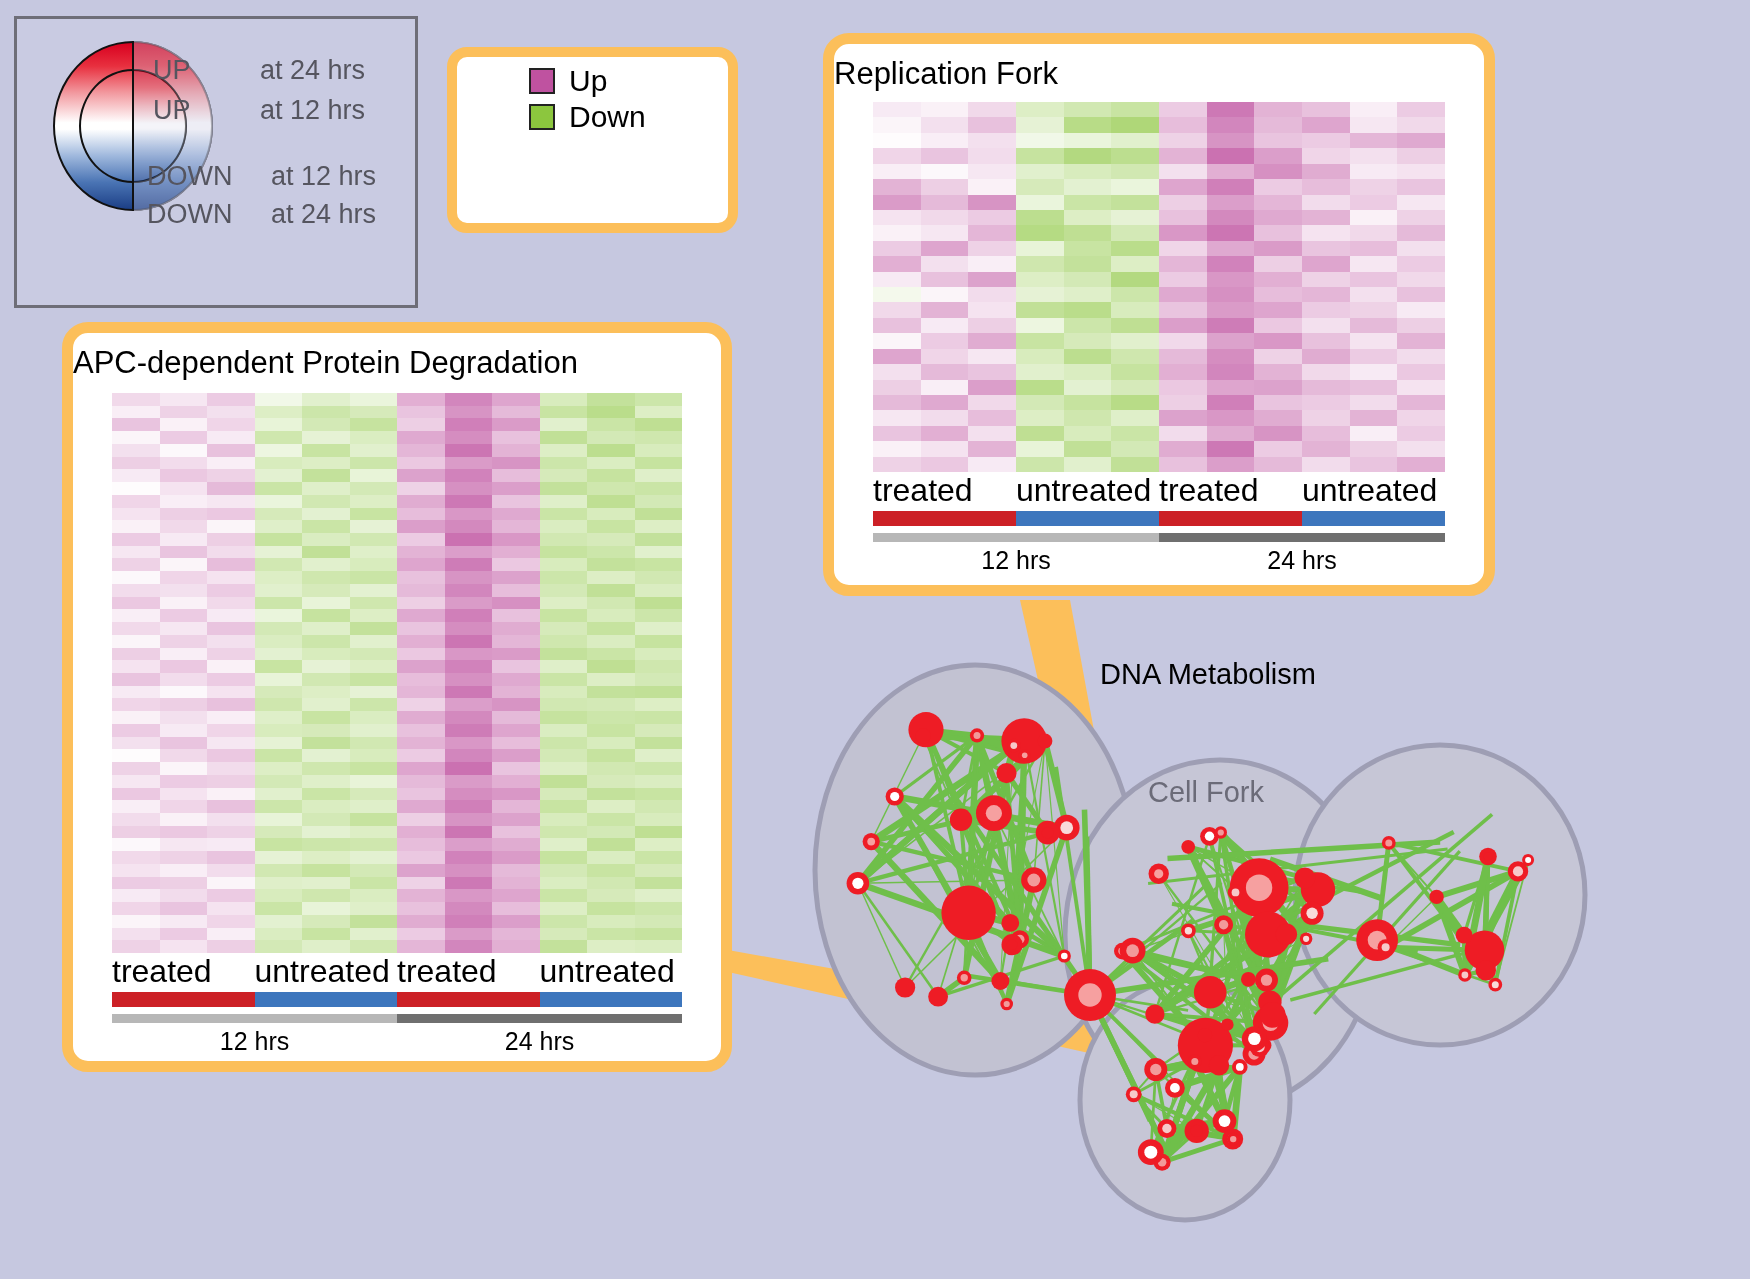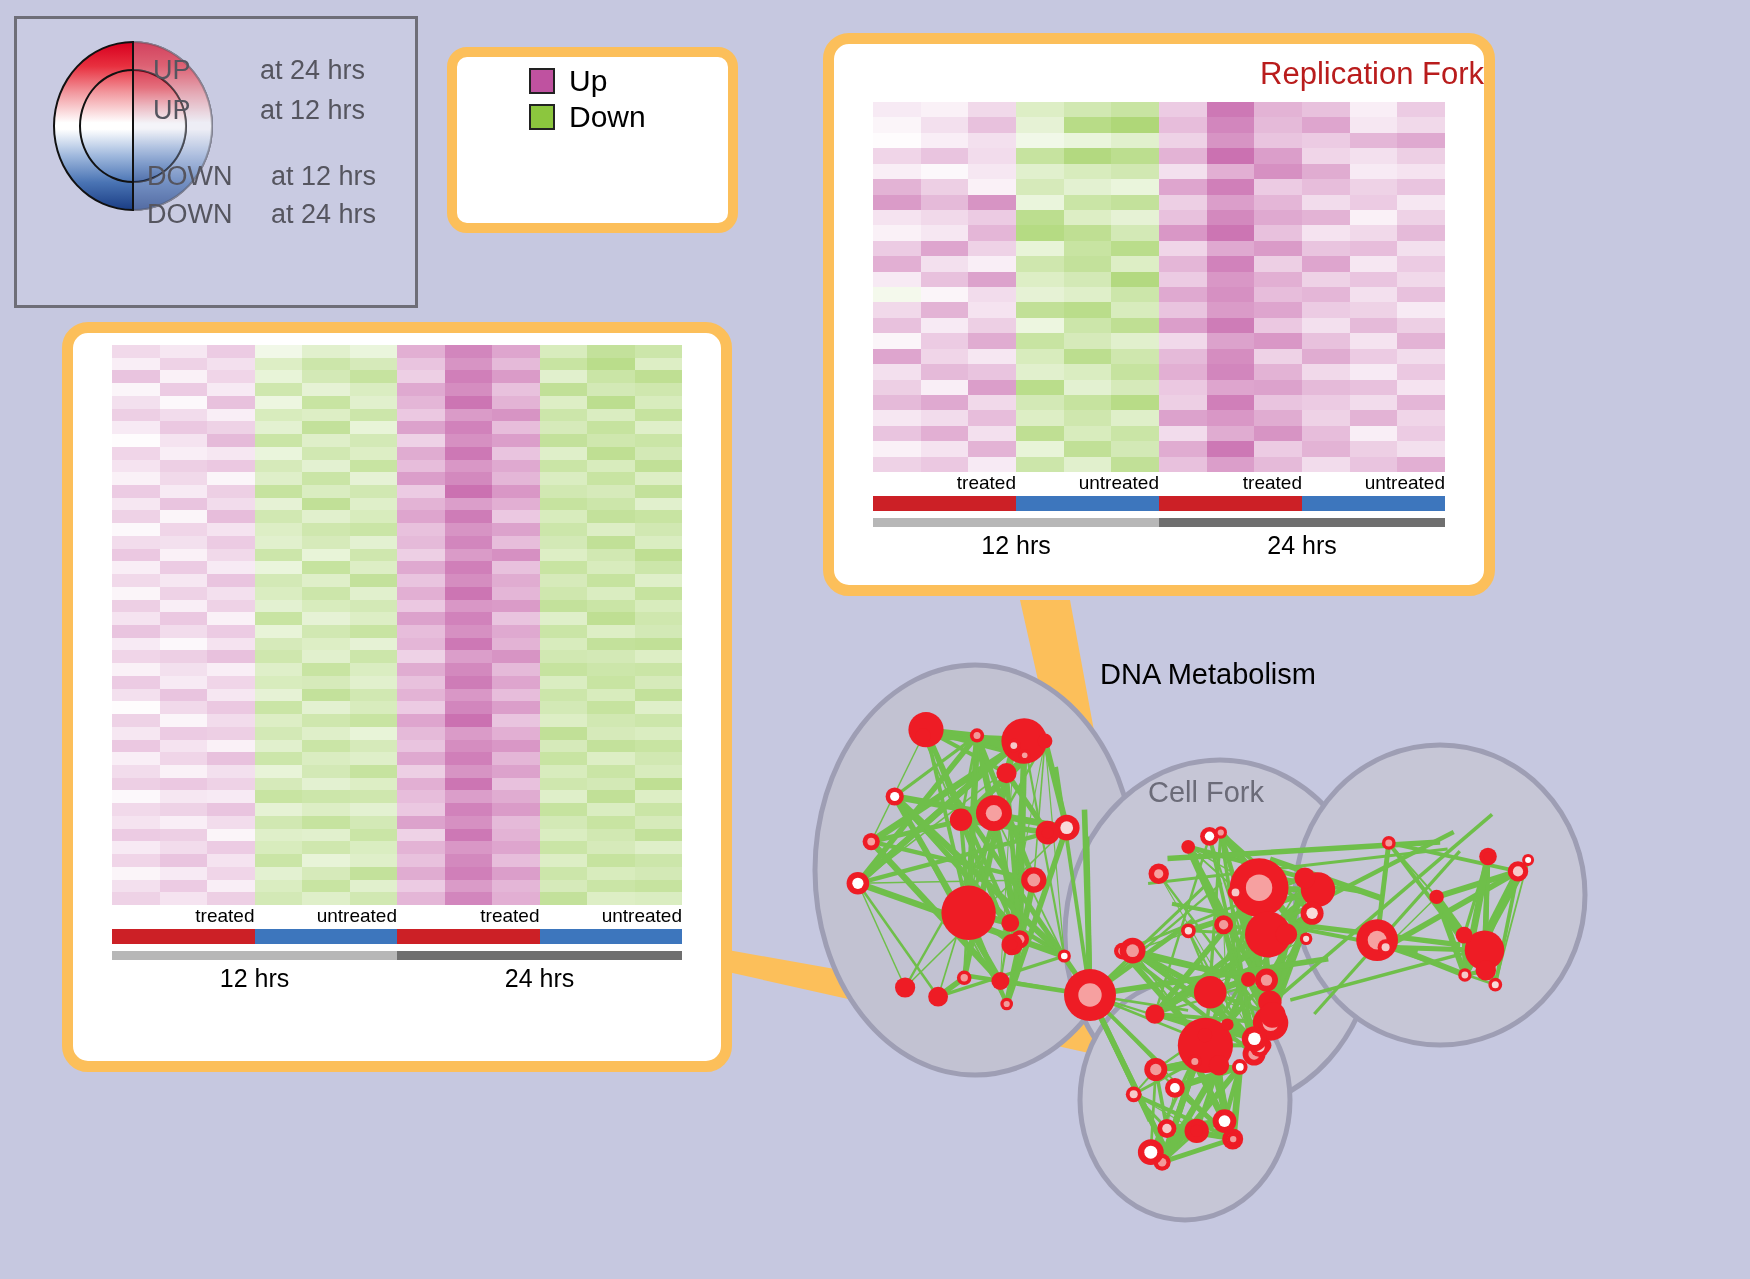--- a/index.html
+++ b/index.html
@@ -55,42 +55,41 @@
   .lbl-d24{left:254px;top:180px;}
   .scale-foot{position:absolute;left:0;top:226px;width:100%;text-align:center;
     color:#55555f;font-size:27px;line-height:36px;}
 
   
   .panel{
     position:absolute;background:#ffffff;
     border:11px solid #fcbf5a;border-radius:26px;box-sizing:border-box;
   }
   .panel-title{
-    text-align:right;font-size:31px;color:#b91c1c;font-weight:400;
+    text-align:left;font-size:31px;color:#000000;font-weight:400;
     margin-top:12px;
-    margin-left:36px;
   }
 
   
   .legend-panel{left:447px;top:47px;width:291px;height:186px;border-width:10px;border-radius:20px;}
   .legend-head{font-size:29px;color:#000;text-align:center;line-height:36px;padding-top:12px;}
   .legend-rows{margin-top:6px;padding-left:72px;}
   .legend-row{display:flex;align-items:center;gap:14px;height:36px;}
   .sw{width:26px;height:26px;border:2px solid #222;box-sizing:border-box;}
   .legend-row span{font-size:30px;color:#000;}
 
   
   .rf-panel{left:823px;top:33px;width:672px;height:563px;}
   .apc-panel{left:62px;top:322px;width:670px;height:750px;}
   .hm{display:grid;}
   .hm div{width:100%;height:100%;}
 
   .axis{position:relative;}
   .axis-labels{display:flex;}
-  .axis-labels span{flex:1 1 0;text-align:right;font-size:19px;color:#000;}
+  .axis-labels span{flex:1 1 0;text-align:left;font-size:32px;color:#000;}
   .bar-row{display:flex;height:15px;margin-top:2px;}
   .bar-row .seg{flex:1 1 0;}
   .time-row{display:flex;height:9px;margin-top:7px;}
   .time-row .seg{flex:1 1 0;}
   .time-labels{display:flex;margin-top:4px;}
   .time-labels span{flex:1 1 0;text-align:center;font-size:25px;color:#000;}
 
   
   .net{position:absolute;left:760px;top:600px;width:990px;height:679px;}
   .net svg{position:absolute;left:0;top:0;}
@@ -461,20 +460,21 @@
           </div>
         <div class="time-labels" id="rf-times">
             <span>12 hrs</span>
             <span>24 hrs</span>
           </div>
       </div>
     </div>
   </div>
 
   <div class="panel apc-panel">
+    <div class="panel-title">APC-dependent Protein Degradation</div>
     <div style="width:570px;margin:12px auto 0;">
       <div class="hm" id="hm-apc" style="height: 560px; grid-template-columns: repeat(12, 1fr); grid-template-rows: repeat(44, 1fr);">
           <div style="background:rgb(241,217,234)"></div>
           <div style="background:rgb(246,231,242)"></div>
           <div style="background:rgb(236,203,227)"></div>
           <div style="background:rgb(241,248,232)"></div>
           <div style="background:rgb(225,240,205)"></div>
           <div style="background:rgb(234,245,220)"></div>
           <div style="background:rgb(226,175,211)"></div>
           <div style="background:rgb(210,134,189)"></div>

